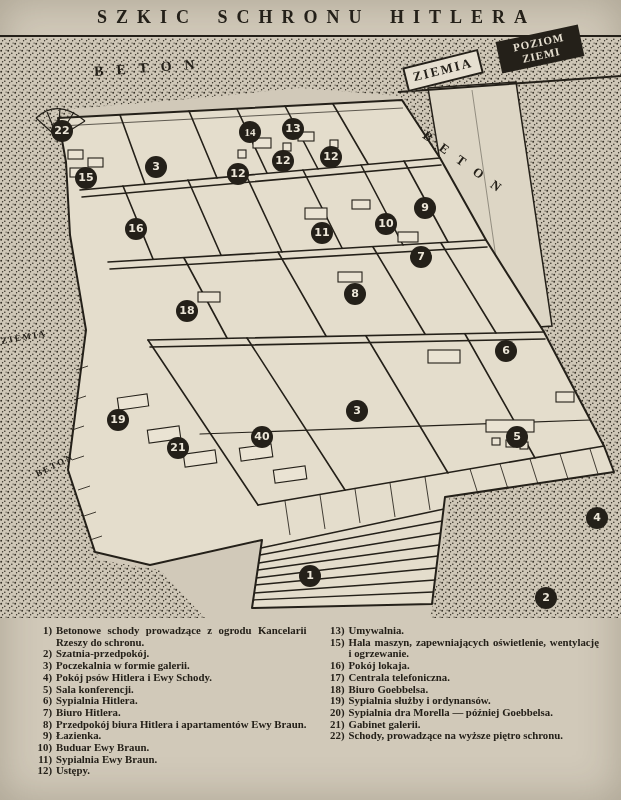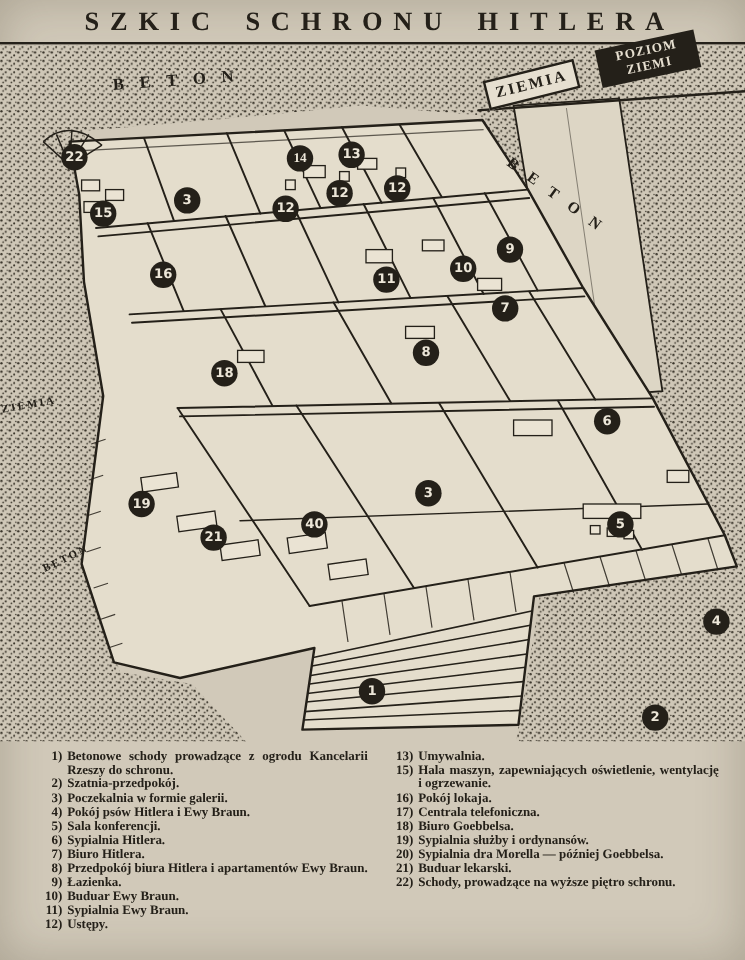--- a/index.html
+++ b/index.html
@@ -1,20 +1,20 @@
 <!DOCTYPE html>
 <html style="--paper: #d1c9b9; --ink: #242019;"><head>
 <meta charset="utf-8">
 <style>
   html,body{margin:0;padding:0;background:#888;}
   .page{position:relative;width:621px;height:800px;background:var(--paper,#d1c9b9);
         overflow:hidden;font-family:"Liberation Serif",serif;color:var(--ink,#242019);
         box-shadow:inset 0 0 40px rgba(60,50,30,.25);}
   .title{position:absolute;top:1px;left:12px;right:0;text-align:center;font-weight:bold;
-         font-size:22px;line-height:33px;letter-spacing:9px;word-spacing:6px;white-space:nowrap;}
+         font-size:18px;line-height:33px;letter-spacing:9px;word-spacing:6px;white-space:nowrap;}
   .title-rule{position:absolute;top:35px;left:0;width:621px;border-top:2px solid var(--ink,#242019);}
   .drawing{position:absolute;top:0;left:0;width:621px;height:618px;}
   .drawing svg{position:absolute;top:0;left:0;}
   .markers{position:absolute;top:0;left:0;width:595px;height:618px;}
   .marker{position:absolute;width:22px;height:22px;margin:-11px 0 0 -11px;border-radius:50%;
           background:var(--ink,#242019);color:#ece6d8;font:bold 11px/22px "DejaVu Sans",sans-serif;
           text-align:center;z-index:6;}
   .banner{position:absolute;z-index:5;text-align:center;font-weight:bold;}
   .banner-ziemia{left:404px;top:58px;width:74px;height:21px;line-height:19px;background:#e6dfd0;
                  border:2px solid var(--ink,#242019);transform:rotate(-14deg);font-size:13px;letter-spacing:2px;}
@@ -163,21 +163,21 @@
         <div class="legend-item">
           <span class="num">2)</span>
           <span class="txt">Szatnia-przedpokój.</span>
         </div>
         <div class="legend-item">
           <span class="num">3)</span>
           <span class="txt">Poczekalnia w formie galerii.</span>
         </div>
         <div class="legend-item">
           <span class="num">4)</span>
-          <span class="txt">Pokój psów Hitlera i Ewy Braun.</span>
+          <span class="txt">Pokój psów Hitlera i Ewy Schody.</span>
         </div>
         <div class="legend-item">
           <span class="num">5)</span>
           <span class="txt">Sala konferencji.</span>
         </div>
         <div class="legend-item">
           <span class="num">6)</span>
           <span class="txt">Sypialnia Hitlera.</span>
         </div>
         <div class="legend-item">
@@ -229,21 +229,21 @@
         <div class="legend-item">
           <span class="num">19)</span>
           <span class="txt">Sypialnia służby i ordynansów.</span>
         </div>
         <div class="legend-item">
           <span class="num">20)</span>
           <span class="txt">Sypialnia dra Morella — później Goebbelsa.</span>
         </div>
         <div class="legend-item">
           <span class="num">21)</span>
-          <span class="txt">Buduar lekarski.</span>
+          <span class="txt">Gabinet galerii.</span>
         </div>
         <div class="legend-item">
           <span class="num">22)</span>
           <span class="txt">Schody, prowadzące na wyższe piętro schronu.</span>
         </div>
       </div>
   </div>
 
 </div>
 

